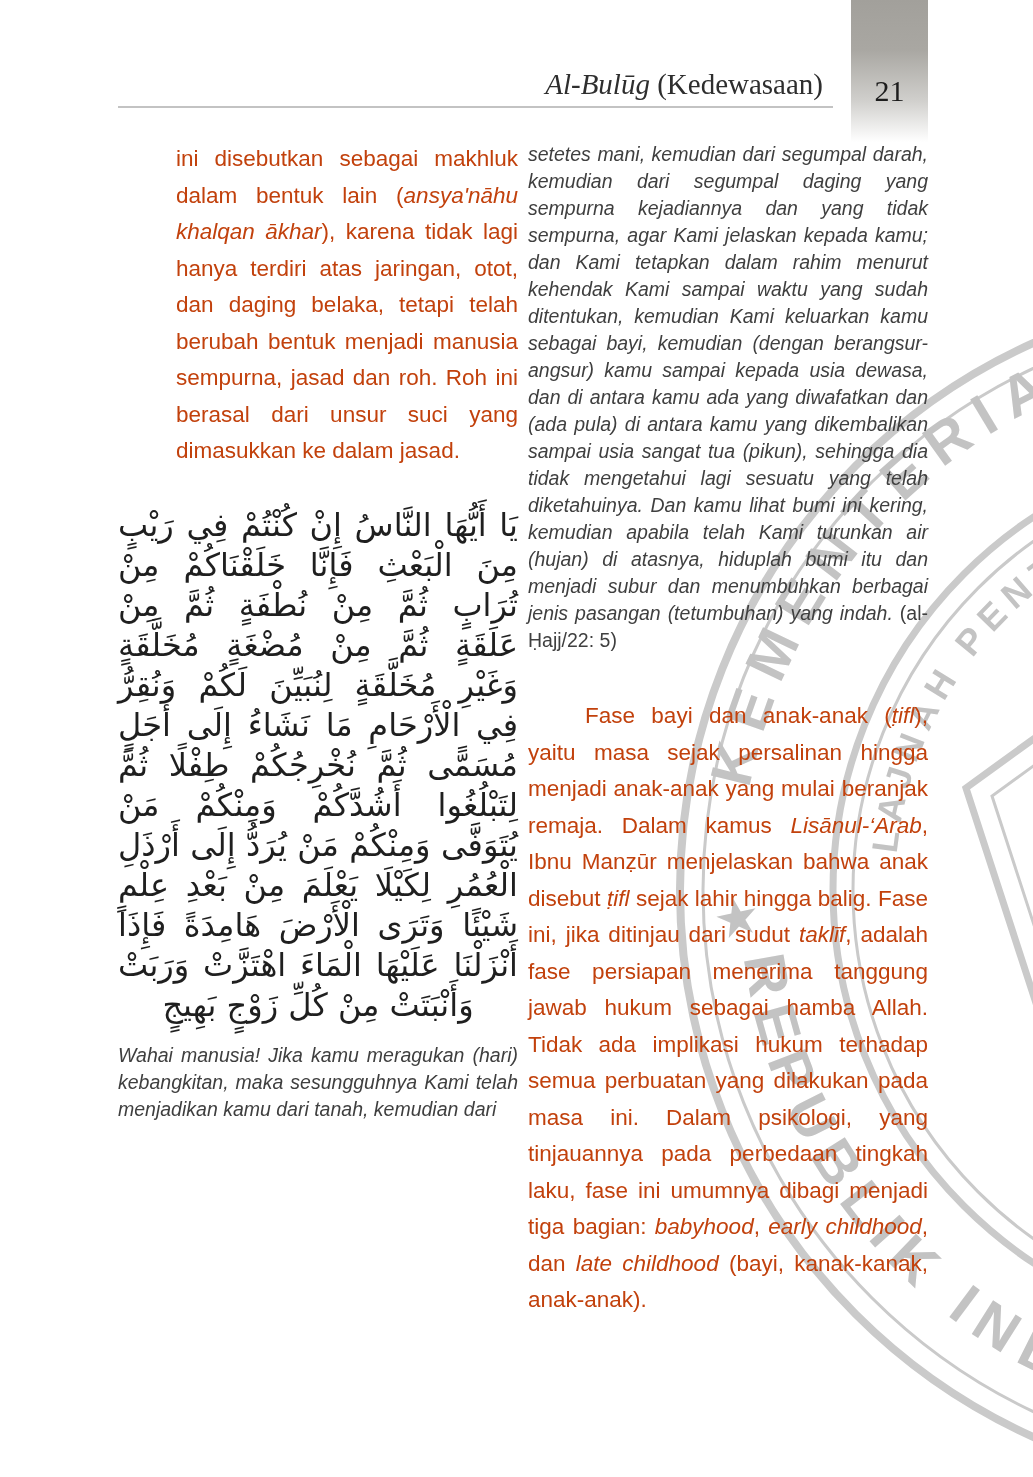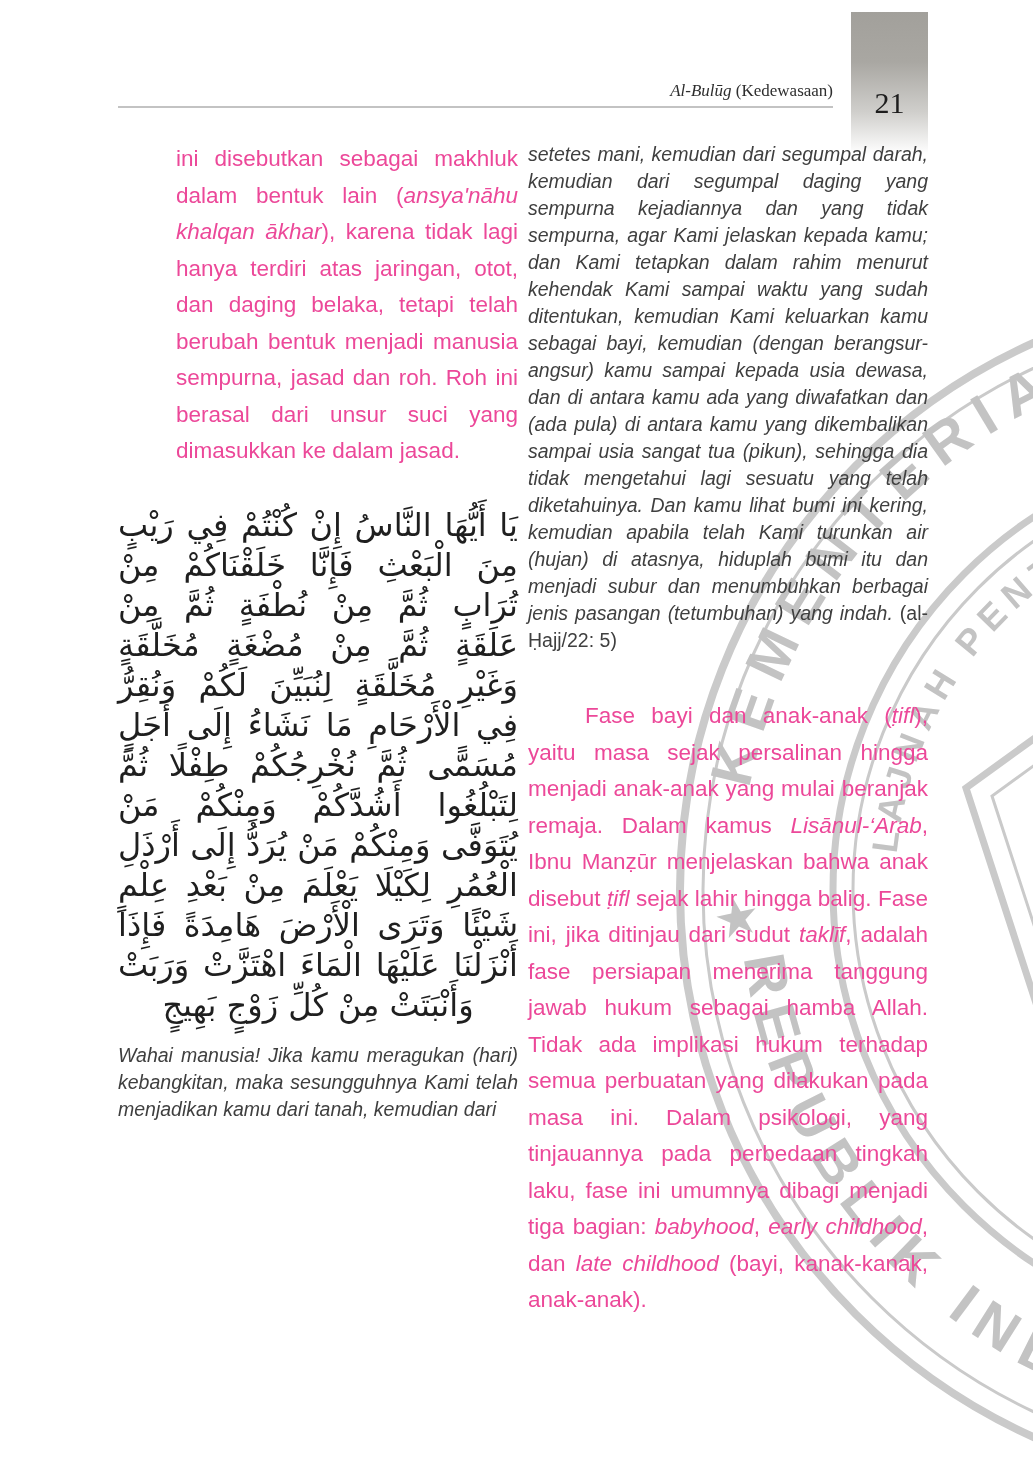--- a/index.html
+++ b/index.html
@@ -10,47 +10,47 @@
   }
   
   .watermark {
     position:absolute; left:630px; top:240px;
     width:1300px; height:1300px; pointer-events:none;
   }
   .watermark .ring { fill:none; stroke:#cacaca; }
   .watermark .ringtext { fill:#c3c3c3; font-family:"Liberation Sans","DejaVu Sans",sans-serif; font-weight:bold; }
   
   .pagenum-bar {
-    position:absolute; left:851px; top:12px; width:77px; height:142px;
+    position:absolute; left:851px; top:0; width:77px; height:142px;
     background:linear-gradient(180deg,#a2a09b 0%,#a9a7a2 35%,#cfcecb 70%,#ffffff 100%);
   }
   .pagenum {
     margin-top:74px; text-align:center;
     font-family:"Liberation Serif","DejaVu Serif",serif;
     font-size:30px; color:#1d1d1d;
   }
   .running-head {
     position:absolute; top:0; left:118px; width:715px; height:106px;
     border-bottom:2px solid #c3c3c3;
   }
   .head-title {
-    position:absolute; right:0; bottom:5px;
+    position:absolute; right:10px; bottom:5px;
     font-family:"Liberation Serif","DejaVu Serif",serif;
-    font-size:17px; color:#2e2e2e; white-space:nowrap;
+    font-size:29px; color:#2e2e2e; white-space:nowrap;
   }
   .head-title i { font-style:italic; }
   .head-title span { font-style:normal; }
   
   .columns {
     position:absolute; top:141px; left:118px; width:810px;
     display:flex; gap:10px;
   }
   .col { width:400px; }
   .body {
-    font-size:22.5px; line-height:36.5px; color:#ec4899;
+    font-size:22.5px; line-height:36.5px; color:#c2410c;
     text-align:justify; margin:0;
   }
   .body i { font-style:italic; }
   .body span { font-style:normal; }
   .quote-block { margin:0 0 35px 58px; }
   .indent { text-indent:57px; }
   .arabic {
     direction:rtl; unicode-bidi:embed;
     font-family:"DejaVu Sans",sans-serif;
     font-size:32px; line-height:40px; color:#1f1f1f;

